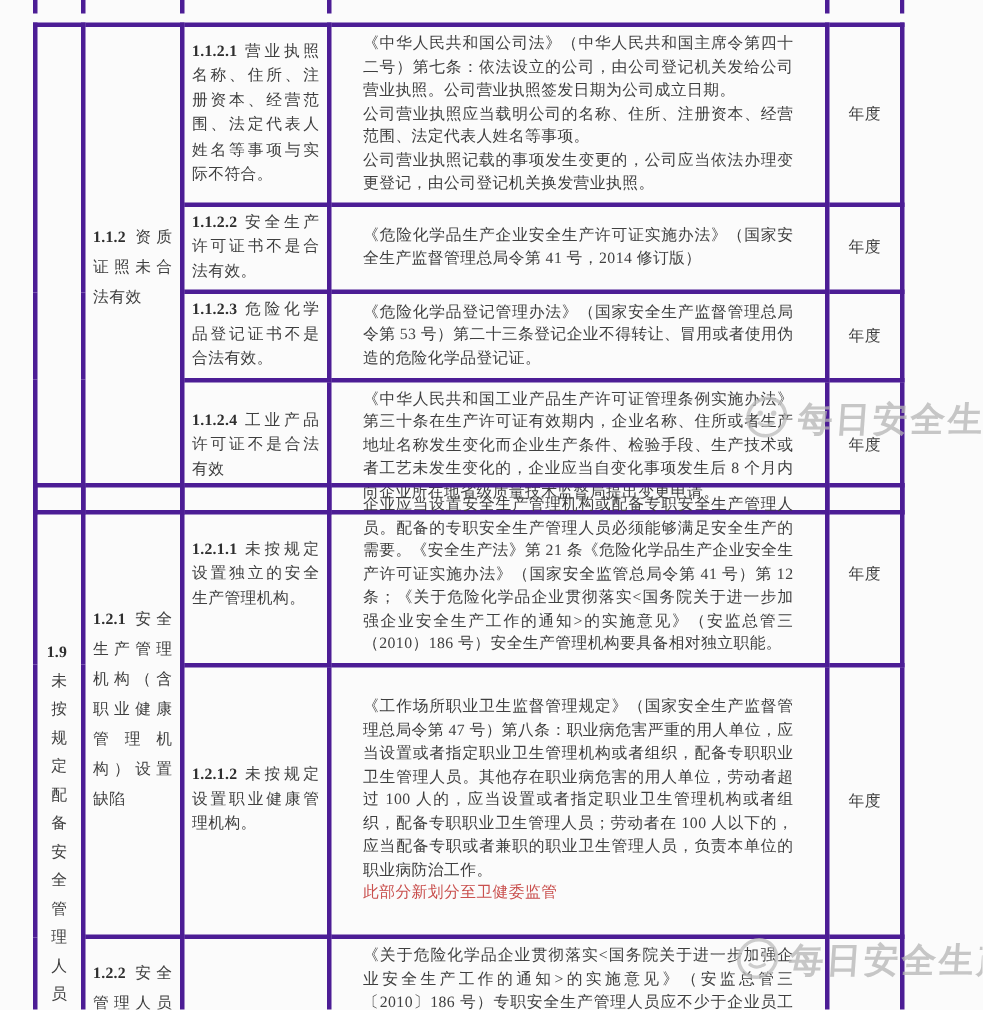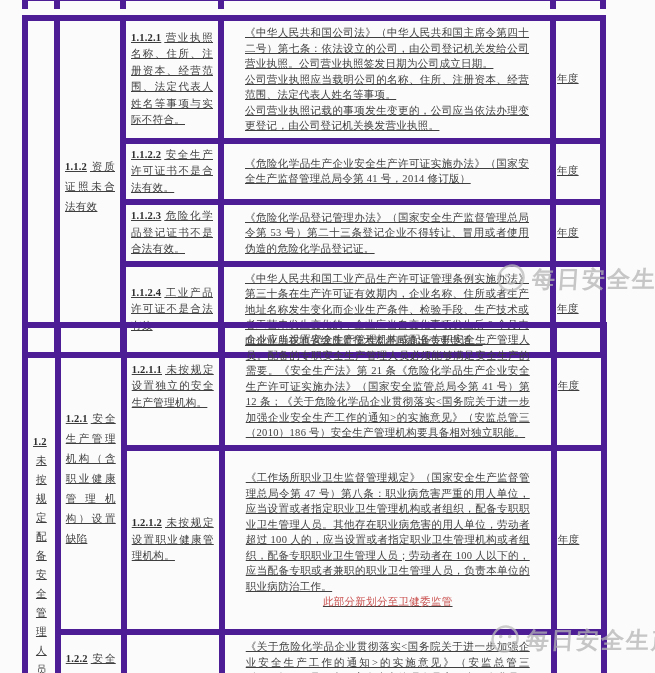--- a/index.html
+++ b/index.html
@@ -9,46 +9,45 @@
     font-family:"Liberation Serif","DejaVu Serif",serif;
     color:#3f3f3f;
   }
   .page{position:absolute;inset:0;}
   table.doc{
     border-collapse:collapse;
     table-layout:fixed;
     background:transparent;
   }
   table.doc td{
-    border:6px solid #4c1d95;
+    border:3px solid #4c1d95;
     font-size:10.5px;
     letter-spacing:0.3px;
     vertical-align:middle;
     overflow:hidden;
-    text-decoration:underline;
   }
   col.c1{width:32px;} col.c2{width:66px;} col.c3{width:98px;} col.c4{width:332px;} col.c5{width:50px;}
 
   td.cat{
     text-align:center;padding:2px 5px;line-height:19px;
   }
   td.grp{
     text-align:justify;padding:3px 5px;line-height:20px;
   }
   td.prob{
     text-align:justify;padding:3px 5px;line-height:16.5px;
   }
   td.basis{
     text-align:justify;padding:4px 21px;line-height:15.5px;
     white-space:pre-line;
     margin-top:48px;
   }
-  td.freq{text-align:left;}
+  td.freq{text-align:center;}
   b.num{font-weight:bold;color:#2e2e2e;margin-right:3px;letter-spacing:0.2px;}
-  .red-note{color:#c9504e;text-align:center;}
+  .red-note{color:#c9504e;text-align:left;}
 
   
   .frag-wrap{position:absolute;top:0;left:22px;height:9px;overflow:hidden;}
   .frag-wrap table{margin-top:-5px;}
   .frag-wrap td{height:12px;}
 
   .t1{position:absolute;top:15px;left:22px;}
   .t2{position:absolute;top:322px;left:22px;}
   .r-a{height:118px;} .r-b{height:36px;} .r-c{height:40px;} .r-d{height:84px;}
   .r-e{height:90px;} .r-f{height:116px;} .r-g{height:128px;}
@@ -140,21 +139,21 @@
     <colgroup>
         <col class="c1">
         <col class="c2">
         <col class="c3">
         <col class="c4">
         <col class="c5">
       </colgroup>
     <tbody>
         <tr class="r-e">
       <td class="cat" rowspan="3">
-        <b class="num">1.2</b><span>未按规定配备安全管理人员</span>
+        <b class="num">1.9</b><span>未按规定配备安全管理人员</span>
       </td>
       <td class="grp" rowspan="2">
         <b class="num">1.2.1</b><span>安全生产管理机构（含职业健康管理机构）设置缺陷</span>
       </td>
       <td class="prob">
         <b class="num">1.2.1.1</b><span>未按规定设置独立的安全生产管理机构。</span>
       </td>
       <td class="basis"><span>企业应当设置安全生产管理机构或配备专职安全生产管理人员。配备的专职安全生产管理人员必须能够满足安全生产的需要。《安全生产法》第 21 条《危险化学品生产企业安全生产许可证实施办法》（国家安全监管总局令第 41 号）第 12 条；《关于危险化学品企业贯彻落实&lt;国务院关于进一步加强企业安全生产工作的通知&gt;的实施意见》（安监总管三（2010）186 号）安全生产管理机构要具备相对独立职能。</span></td>
       <td class="freq">年度</td>
     </tr>

